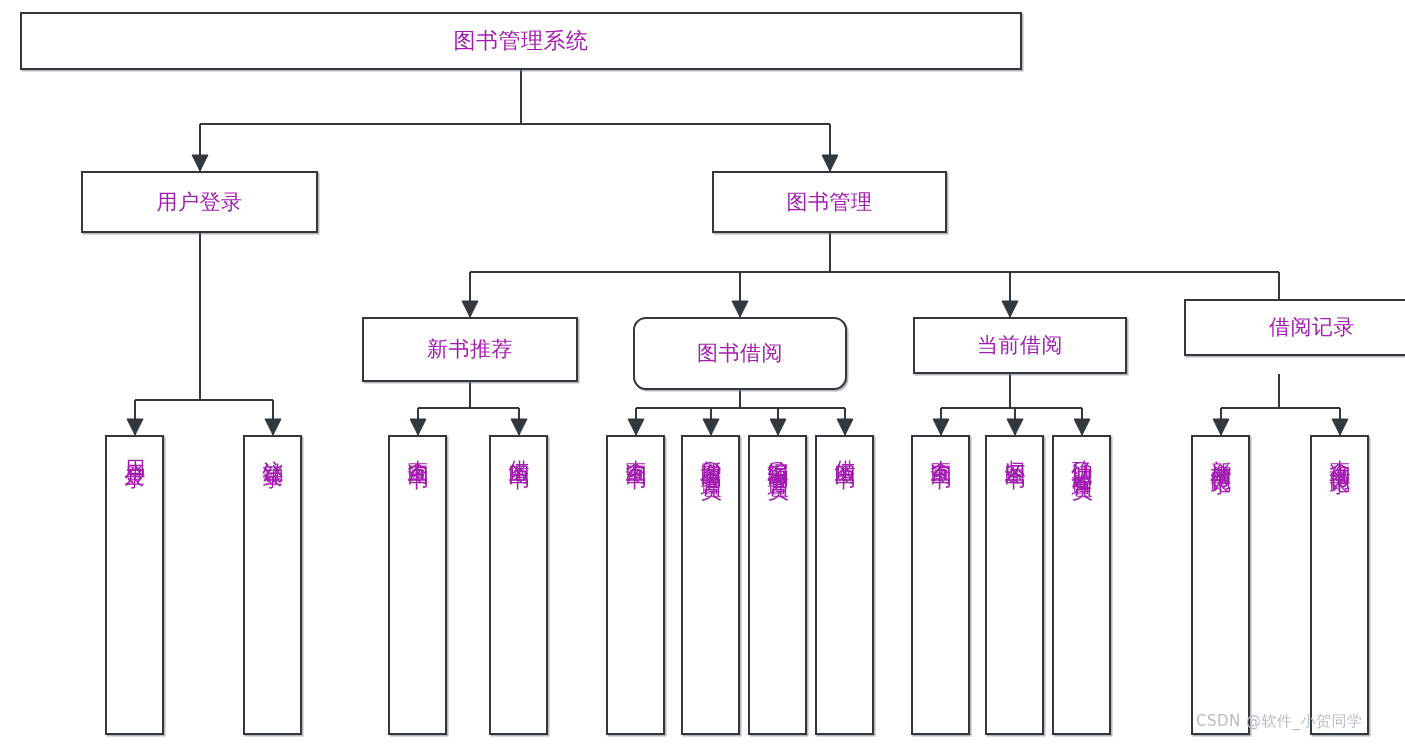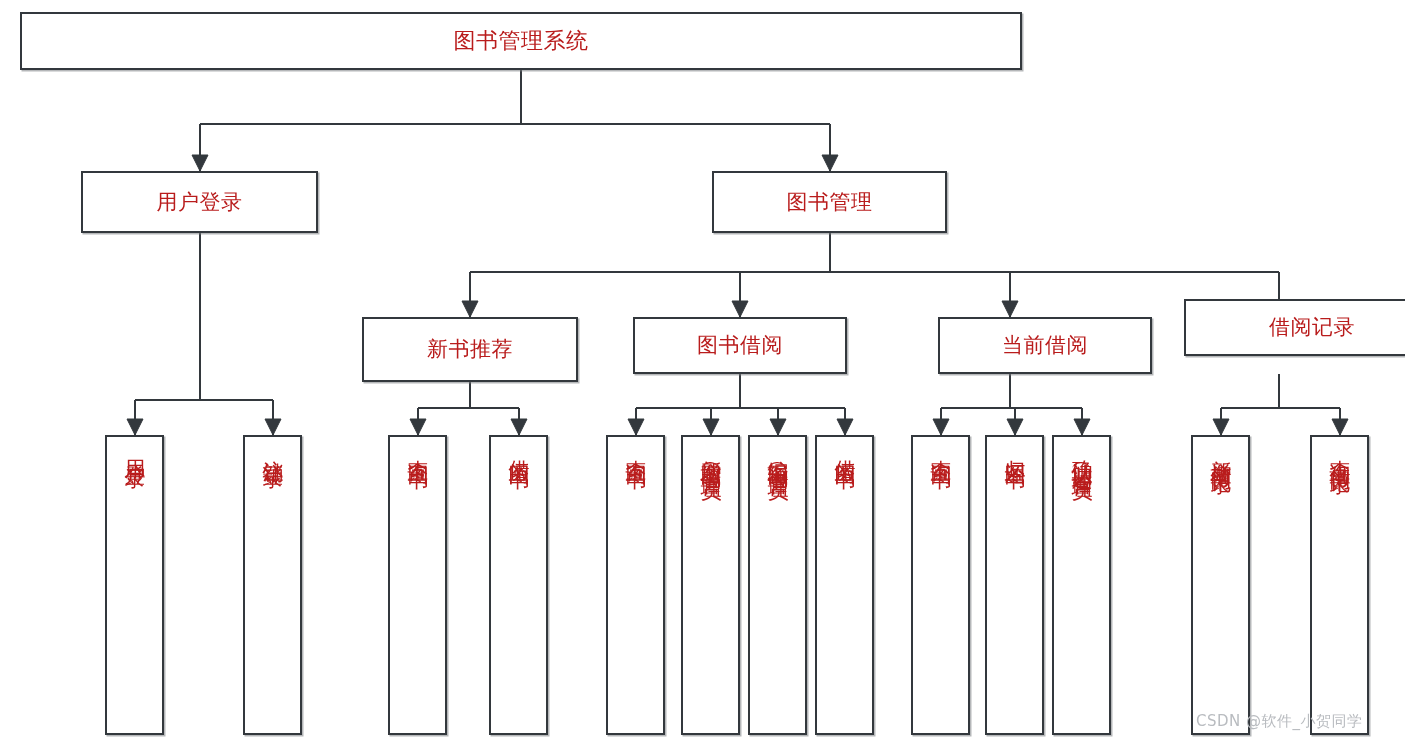--- a/index.html
+++ b/index.html
@@ -32,21 +32,21 @@
     box-sizing: border-box;
     background: #ffffff;
     border: 2px solid #33383d;
     box-shadow: 1.5px 1.5px 0 0 rgba(120,124,128,0.55);
     display: flex;
     align-items: center;
     justify-content: center;
     overflow: hidden;
   }
   .node-label {
-    color: #b91c1c;
+    color: #a21caf;
     letter-spacing: 0.5px;
     white-space: nowrap;
     line-height: 1.18;
     font-family: Liberation Serif, serif;
   }
   .node-box.horizontal .node-label {
     font-size: 21px;
   }
   .node-box.level1 .node-label {
     font-size: 22px;
@@ -140,24 +140,24 @@
       </div>
       <div class="node-box horizontal level2" style="left: 81px; top: 171px; width: 237px; height: 62px;">
         <span class="node-label">用户登录</span>
       </div>
       <div class="node-box horizontal level2" style="left: 712px; top: 171px; width: 235px; height: 62px;">
         <span class="node-label">图书管理</span>
       </div>
       <div class="node-box horizontal level3" style="left: 362px; top: 317px; width: 216px; height: 65px;">
         <span class="node-label">新书推荐</span>
       </div>
-      <div class="node-box horizontal level3" style="left: 633px; top: 317px; width: 214px; height: 57px;">
+      <div class="node-box horizontal level3" style="left: 633px; top: 317px; width: 214px; height: 73px; border-radius: 13px;">
         <span class="node-label">图书借阅</span>
       </div>
-      <div class="node-box horizontal level3" style="left: 938px; top: 317px; width: 214px; height: 57px;">
+      <div class="node-box horizontal level3" style="left: 913px; top: 317px; width: 214px; height: 57px;">
         <span class="node-label">当前借阅</span>
       </div>
       <div class="node-box horizontal level3" style="left: 1172px; top: 299px; width: 256px; height: 57px; margin-left: 12px;">
         <span class="node-label">借阅记录</span>
       </div>
       <div class="node-box vertical level4" style="left: 105px; top: 435px; width: 59px; height: 300px;">
         <span class="node-label">用户登录</span>
       </div>
       <div class="node-box vertical level4" style="left: 243px; top: 435px; width: 59px; height: 300px;">
         <span class="node-label">注销登录</span>

